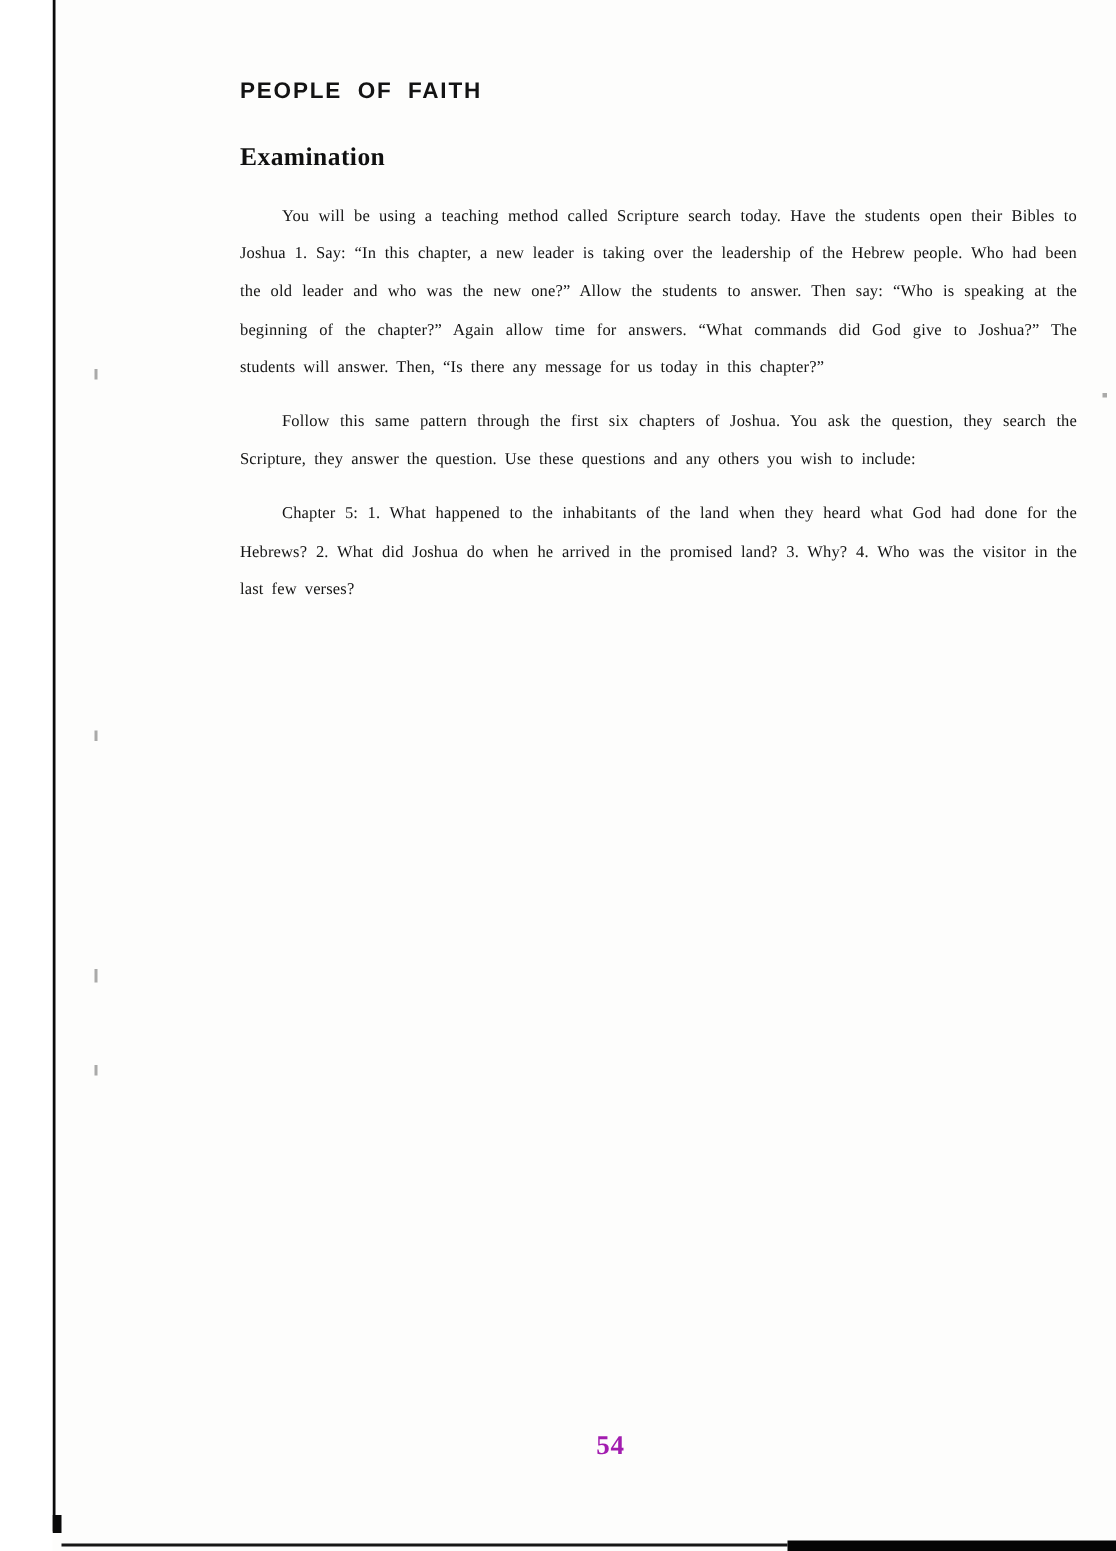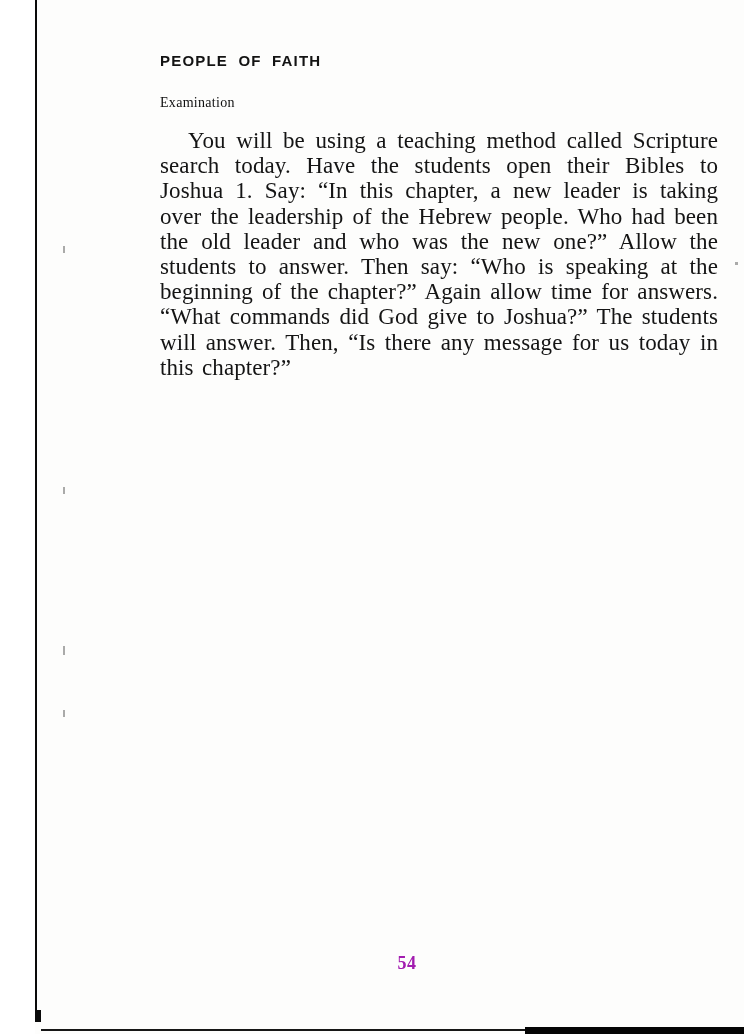--- a/index.html
+++ b/index.html
@@ -26,30 +26,30 @@
   .running-header {
     font-family: "Liberation Sans", sans-serif;
     font-weight: 700;
     font-size: 15px;
     letter-spacing: 1.2px;
     word-spacing: 5px;
     color: #131313;
   }
   .section-heading {
     font-family: "Liberation Serif", serif;
-    font-weight: 400;
-    font-size: 14px;
+    font-weight: 700;
+    font-size: 17px;
     letter-spacing: 0.3px;
     margin-top: 26px;
     color: #101010;
   }
   .body-para {
     margin: 0;
     margin-top: 11px;
-    font-size: 23px;
+    font-size: 11px;
     line-height: 25.2px;
     text-align: justify;
     text-indent: 28px;
     word-spacing: 2.5px;
     letter-spacing: 0.1px;
   }
   .body-para.first {
     margin-top: 17px;
   }
   .page-number {
@@ -115,24 +115,26 @@
 
 <div class="scan-page">
 
   <div class="text-block">
     <div class="running-header">PEOPLE OF FAITH</div>
 
     <div class="section-heading">Examination</div>
 
     <p class="body-para first">You will be using a teaching method called Scripture search today. Have the students open their Bibles to Joshua 1. Say: “In this chapter, a new leader is taking over the leadership of the Hebrew people. Who had been the old leader and who was the new one?” Allow the students to answer. Then say: “Who is speaking at the beginning of the chapter?” Again allow time for answers. “What commands did God give to Joshua?” The students will answer. Then, “Is there any message for us today in this chapter?”</p>
 
+    <p class="body-para">Follow this same pattern through the first six chapters of Joshua. You ask the question, they search the Scripture, they answer the question. Use these questions and any others you wish to include:</p>
 
 
 
 
+    <p class="body-para">Chapter 5: 1. What happened to the inhabitants of the land when they heard what God had done for the Hebrews? 2. What did Joshua do when he arrived in the promised land? 3. Why? 4. Who was the visitor in the last few verses?</p>
 
   </div>
 
   <div class="page-number">54</div>
 
   <div class="left-edge-line"></div>
   <div class="bottom-left-blob"></div>
   <div class="bottom-line-thin"></div>
   <div class="bottom-bar-thick"></div>
   <div class="speckle sp1"></div>

